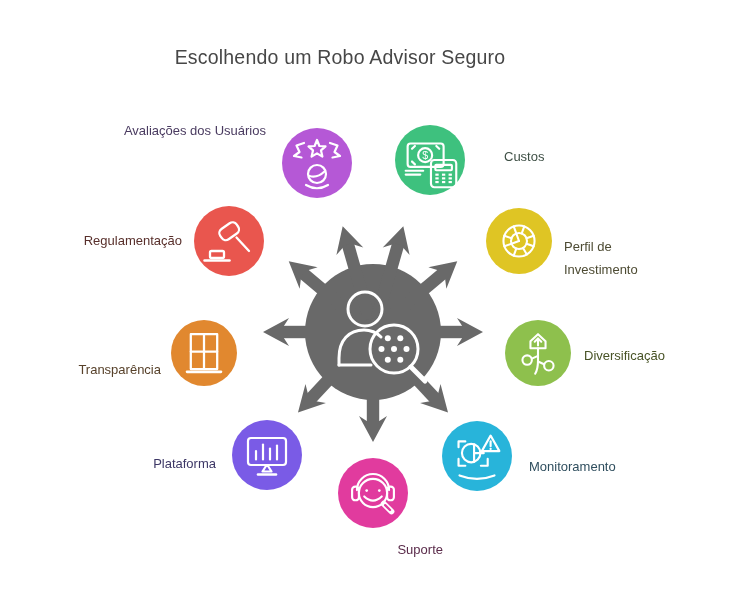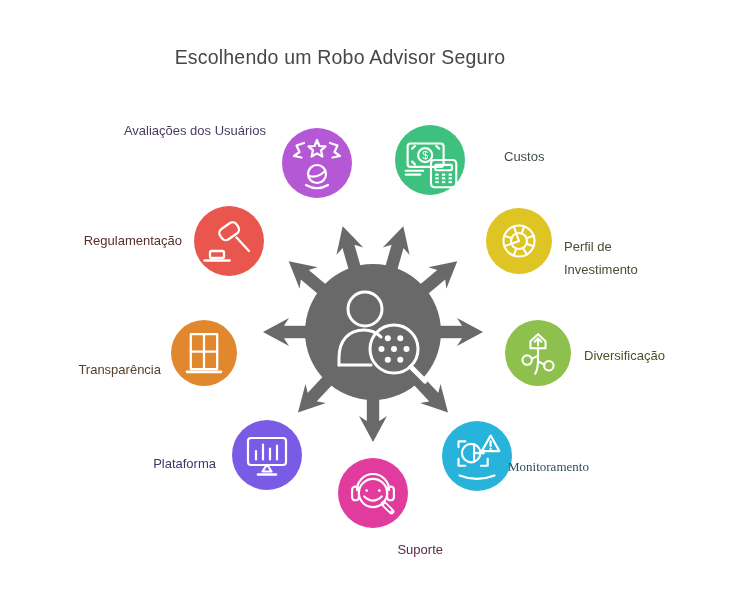--- a/index.html
+++ b/index.html
@@ -30,21 +30,21 @@
   .c-monitoramento{left:442px;top:421px;}
   .c-suporte{left:338px;top:458px;}
   .c-plataforma{left:232px;top:420px;}
   .c-transparencia{left:171px;top:320px;}
   .c-regulamentacao{left:194px;top:206px;}
   
   .l-avaliacoes{right:474px;top:119px;width:150px;text-align:right;}
   .l-custos{left:483px;top:145px;}
   .l-perfil{left:564px;top:222px;width:112px;margin-top:13px;}
   .l-diversificacao{left:584px;top:344px;}
-  .l-monitoramento{left:508px;top:455px;font-family:Liberation Serif, serif;}
+  .l-monitoramento{left:529px;top:455px;}
   .l-suporte{left:303px;top:538px;width:140px;text-align:right;}
   .l-plataforma{right:524px;top:452px;text-align:center;}
   .l-transparencia{right:579px;top:343px;text-align:left;margin-top:15px;}
   .l-regulamentacao{right:558px;top:229px;text-align:left;}
 </style>
 </head>
 <body>
 
 <div class="stage">
 

